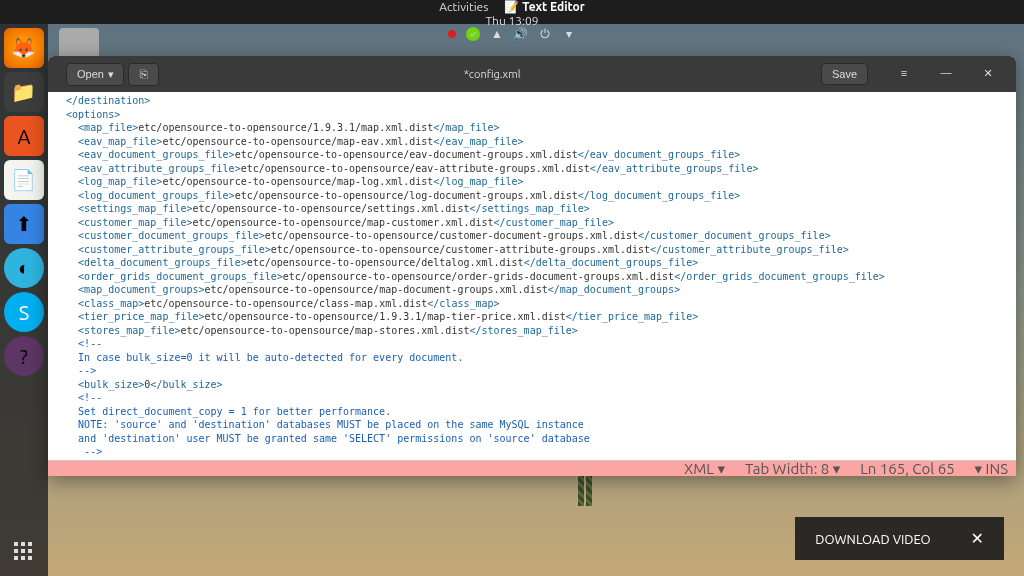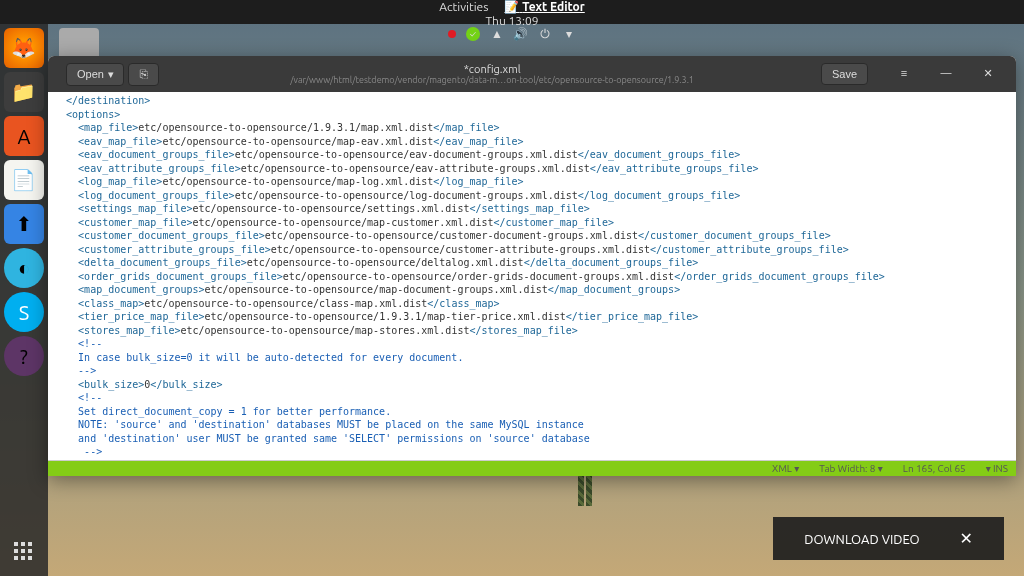--- a/index.html
+++ b/index.html
@@ -26,26 +26,26 @@
 .editor-win { position: absolute; left: 48px; right: 8px; top: 56px; height: 420px; background: #fff; border-radius: 6px 6px 0 0; overflow: hidden; box-shadow: 0 4px 20px rgba(0,0,0,0.4); }
 .editor-header { background: #3a3a3a; color: #ddd; height: 36px; display: flex; align-items: center; padding: 0 18px; }
 .eh-btn { background: #4a4a4a; border: 1px solid #2a2a2a; color: #ddd; padding: 4px 10px; border-radius: 4px; margin-right: 4px; font-size: 11px; display: flex; align-items: center; gap: 4px; }
 .eh-title { flex: 1; text-align: center; font-size: 11px; }
 .eh-title .path { color: #888; font-size: 9px; }
 .eh-right { display: flex; gap: 22px; align-items: flex-start; }
 .eh-icon { width: 20px; height: 20px; display: flex; align-items: center; justify-content: center; border-radius: 3px; }
 .code-area { height: 368px; overflow: auto; padding: 2px 6px; font-family: 'DejaVu Sans Mono', monospace; font-size: 10px; line-height: 1.35; white-space: pre; color: #333; }
 .t-tag { color: #206898; }
 .t-cmt { color: #1a5fb4; }
-.statusbar { position: absolute; bottom: 0; left: 0; right: 0; height: 16px; background: #84cc16; border-top: 1px solid #ccc; display: flex; justify-content: flex-end; align-items: center; padding: 0 8px; gap: 20px; font-size: 10px; color: #555; }
-.dl-banner { position: absolute; right: 20px; bottom: 16px; background: rgba(30,30,30,0.92); color: #fff; padding: 12px 31px; font-size: 13px; display: flex; align-items: center; gap: 40px; }
+.statusbar { position: absolute; bottom: 0; left: 0; right: 0; height: 16px; background: #fca5a5; border-top: 1px solid #ccc; display: flex; justify-content: flex-end; align-items: center; padding: 0 8px; gap: 20px; font-size: 15px; color: #555; }
+.dl-banner { position: absolute; right: 20px; bottom: 16px; background: rgba(30,30,30,0.92); color: #fff; padding: 12px 20px; font-size: 13px; display: flex; align-items: center; gap: 40px; }
 .dl-close { font-size: 16px; cursor: pointer; }
 .dot-badge { width: 8px; height: 8px; background: #e01b24; border-radius: 50%; display: inline-block; }
 .chk-badge { width: 14px; height: 14px; background: #73d216; border-radius: 50%; display: inline-flex; align-items: center; justify-content: center; font-size: 9px; }
-.topapp { color: #fff; font-weight: 600; text-decoration: underline; }
+.topapp { color: #fff; font-weight: 600; }
 .person { position: absolute; left: 570px; bottom: 60px; width: 30px; height: 90px; }
 .person .body { width: 14px; height: 50px; background: repeating-linear-gradient(45deg,#3a4a2a,#3a4a2a 3px,#5a6a3a 3px,#5a6a3a 6px); margin: 0 auto; }
 .person .legs { display: flex; gap: 2px; justify-content: center; }
 .person .leg { width: 6px; height: 30px; background: repeating-linear-gradient(45deg,#3a4a2a,#3a4a2a 3px,#5a6a3a 3px,#5a6a3a 6px); }
 </style>
 </head>
 <body>
 
 <div class="topbar">
   <div class="left">
@@ -103,21 +103,20 @@
   <div class="editor-header">
     <button class="eh-btn">
         <span>Open</span> 
         <span>▾</span>
       </button>
     <button class="eh-btn">
         <span>⎘</span>
       </button>
     <div class="eh-title">
       <div>*config.xml</div>
-      <div class="path">/var/www/html/testdemo/vendor/magento/data-m…on-tool/etc/opensource-to-opensource/1.9.3.1</div>
     </div>
     <div class="eh-right">
       <button class="eh-btn">Save</button>
       <div class="eh-icon">≡</div>
       <div class="eh-icon">—</div>
       <div class="eh-icon">✕</div>
     </div>
   </div>
   <div class="code-area">  <span class="t-tag">&lt;/destination&gt;</span>
   <span class="t-tag">&lt;options&gt;</span>

